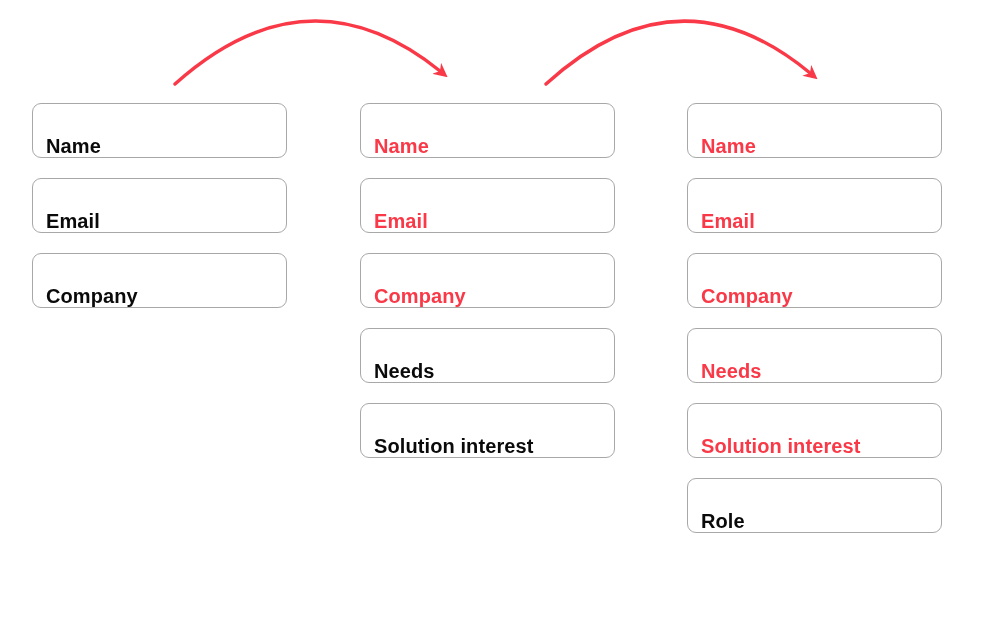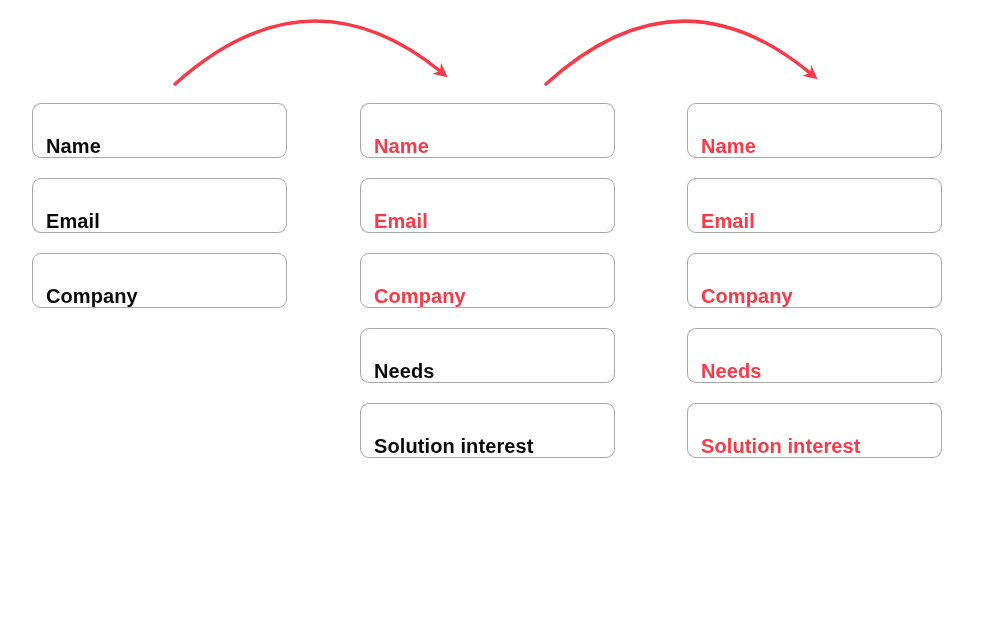--- a/index.html
+++ b/index.html
@@ -107,15 +107,18 @@
     </div>
     <div class="field-box prefilled">
       <span class="field-label">Company</span>
     </div>
     <div class="field-box prefilled">
       <span class="field-label">Needs</span>
     </div>
     <div class="field-box prefilled">
       <span class="field-label">Solution interest</span>
     </div>
+    <div class="field-box">
+      <span class="field-label">Role</span>
+    </div>
   </div>
 
 </div>
 
 </body></html>

